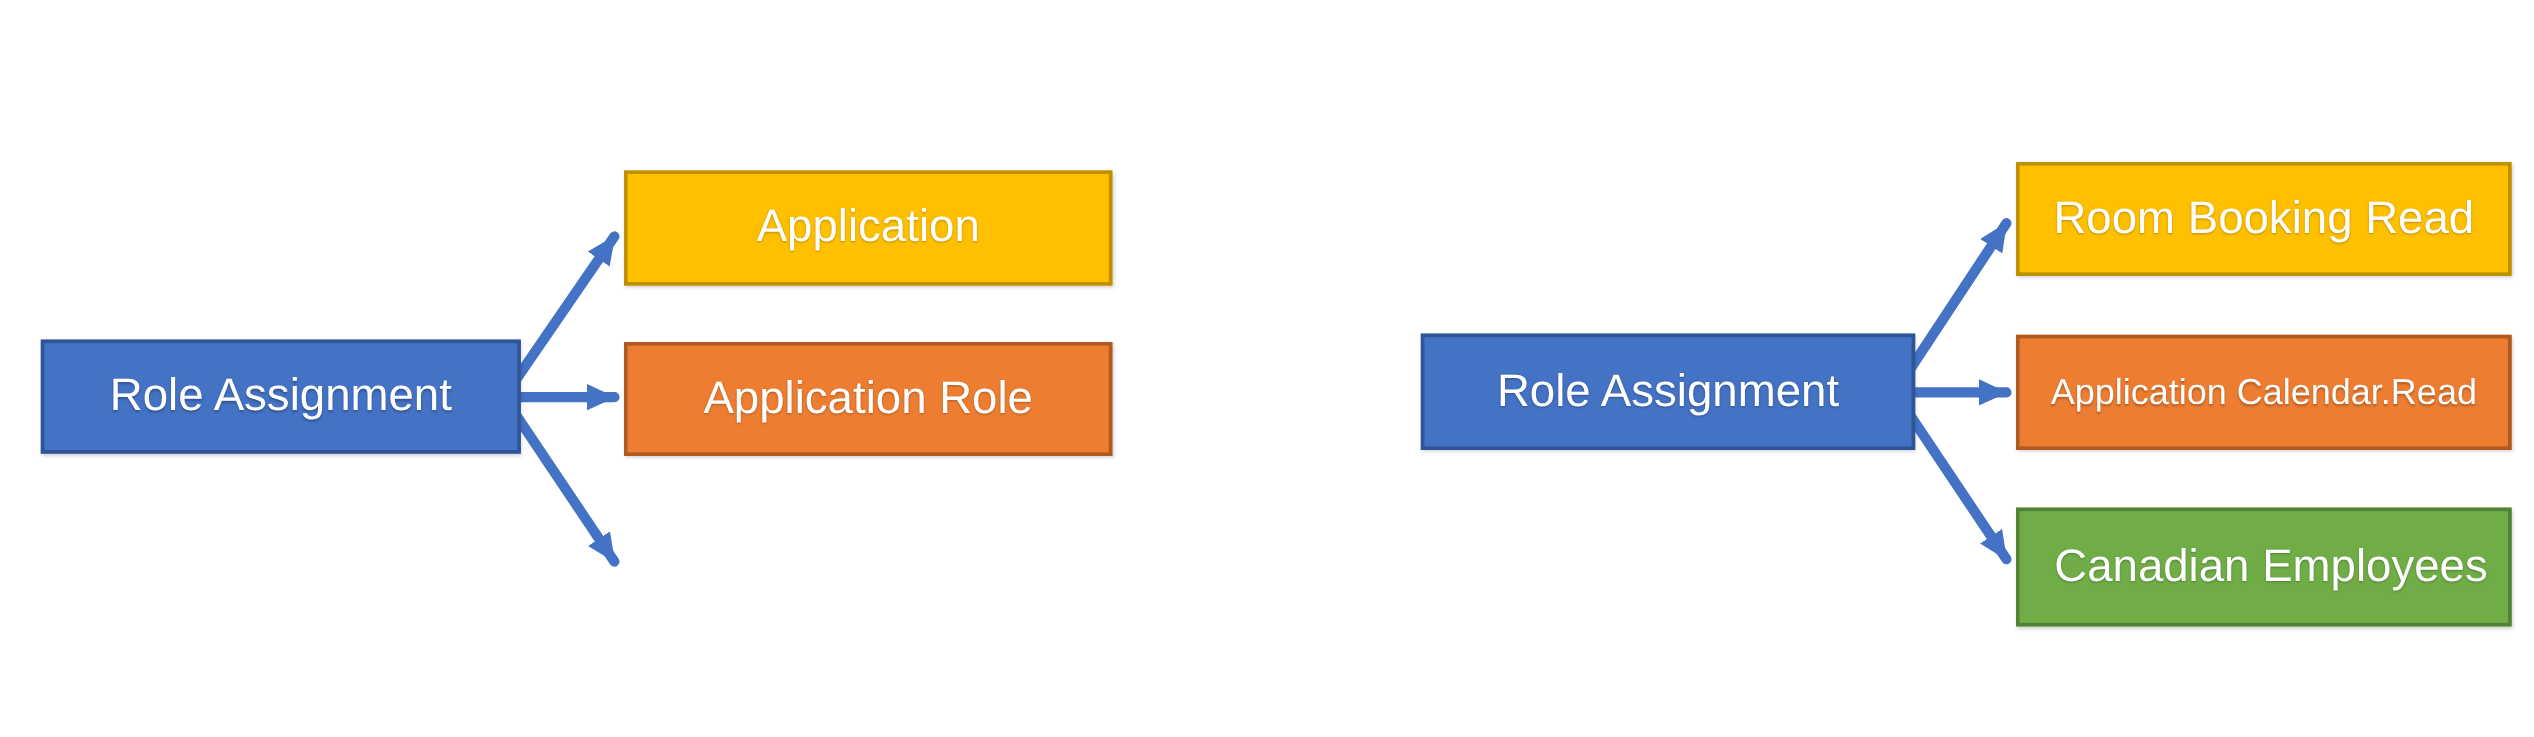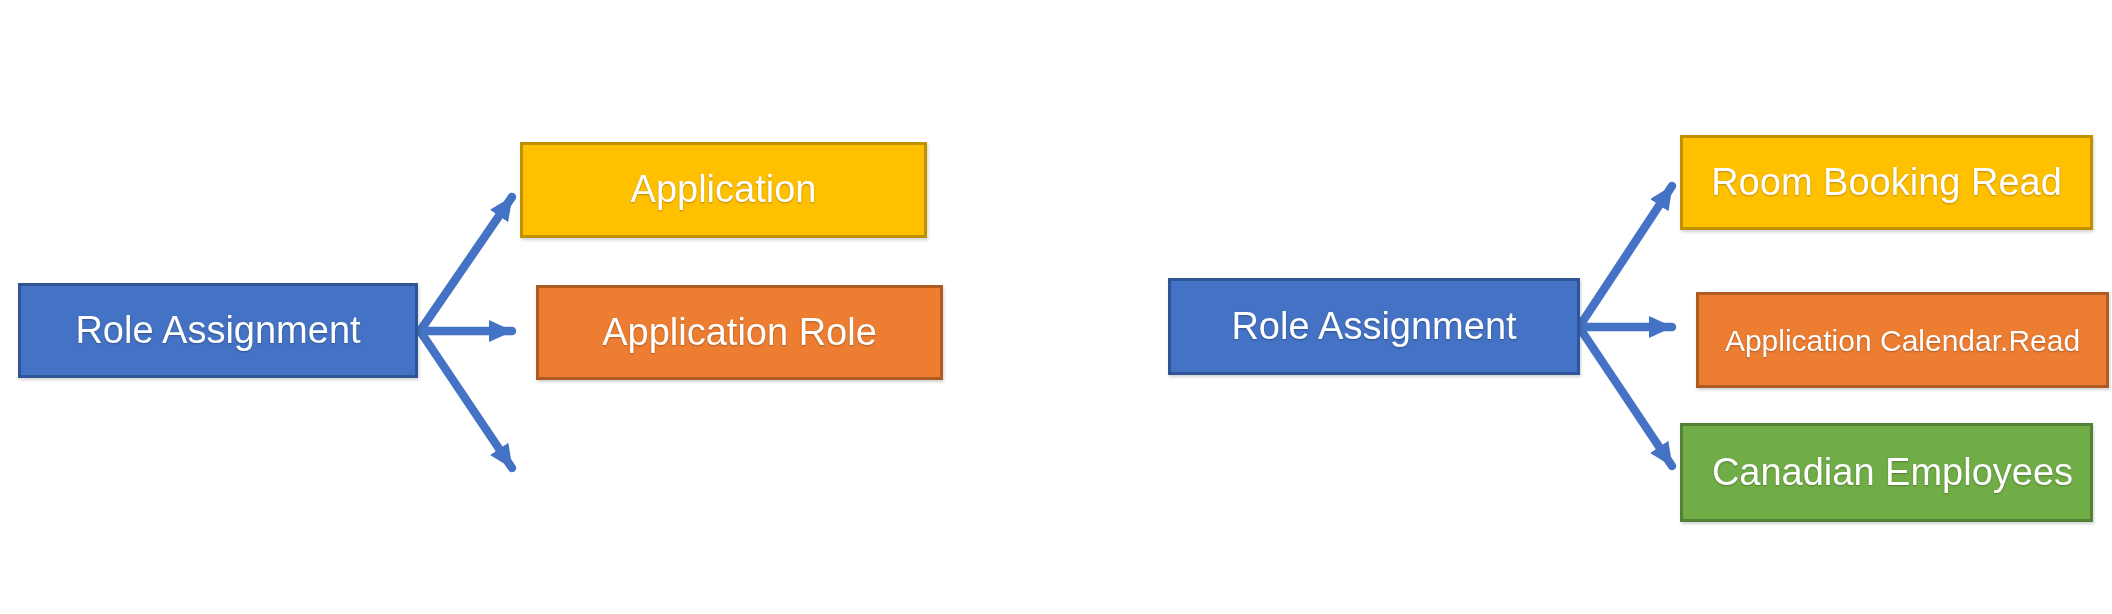--- a/index.html
+++ b/index.html
@@ -24,35 +24,35 @@
     color: var(--text, #ffffff);
     font-size: 38px;
     text-align: right;
     text-shadow: 0 1px 2px rgba(0,0,0,0.28);
     box-shadow: 1px 2px 3px rgba(0,0,0,0.18);
     box-sizing: border-box;
     border: 3px solid transparent;
     line-height: 1.1;
     white-space: nowrap;
   }
-  .box-blue   { background: var(--blue-fill);   border-color: var(--blue-border); }
+  .box-blue   { background: var(--blue-fill);   border-color: var(--blue-border); margin-left: 16px; }
   .box-gold   { background: var(--gold-fill);   border-color: var(--gold-border); }
-  .box-orange { background: var(--orange-fill); border-color: var(--orange-border); margin-left: 16px; }
+  .box-orange { background: var(--orange-fill); border-color: var(--orange-border); }
   .box-green  { background: var(--green-fill);  border-color: var(--green-border); }
 
   
   .l-src    { left: 18px;   top: 283px; width: 400px; height: 95px; }
   .l-gold   { left: 520px;  top: 142px; width: 407px; height: 96px; }
   .l-orange { left: 520px;  top: 285px; width: 407px; height: 95px; }
   .l-green  { left: 520px;  top: 426px; width: 407px; height: 98px; }
 
   
   .r-src    { left: 1168px; top: 278px; width: 412px; height: 97px; }
   .r-gold   { left: 1680px; top: 135px; width: 413px; height: 95px; }
-  .r-orange { left: 1680px; top: 292px; width: 413px; height: 96px; }
+  .r-orange { left: 1680px; top: 279px; width: 413px; height: 96px; }
   .r-green  { left: 1680px; top: 423px; width: 413px; height: 99px; padding-left: 12px; }
 
   .small-label { font-size: 30px; }
 
   svg.arrows {
     position: absolute;
     left: 0; top: 0;
     width: 2112px;
     height: 614px;
     pointer-events: none;

